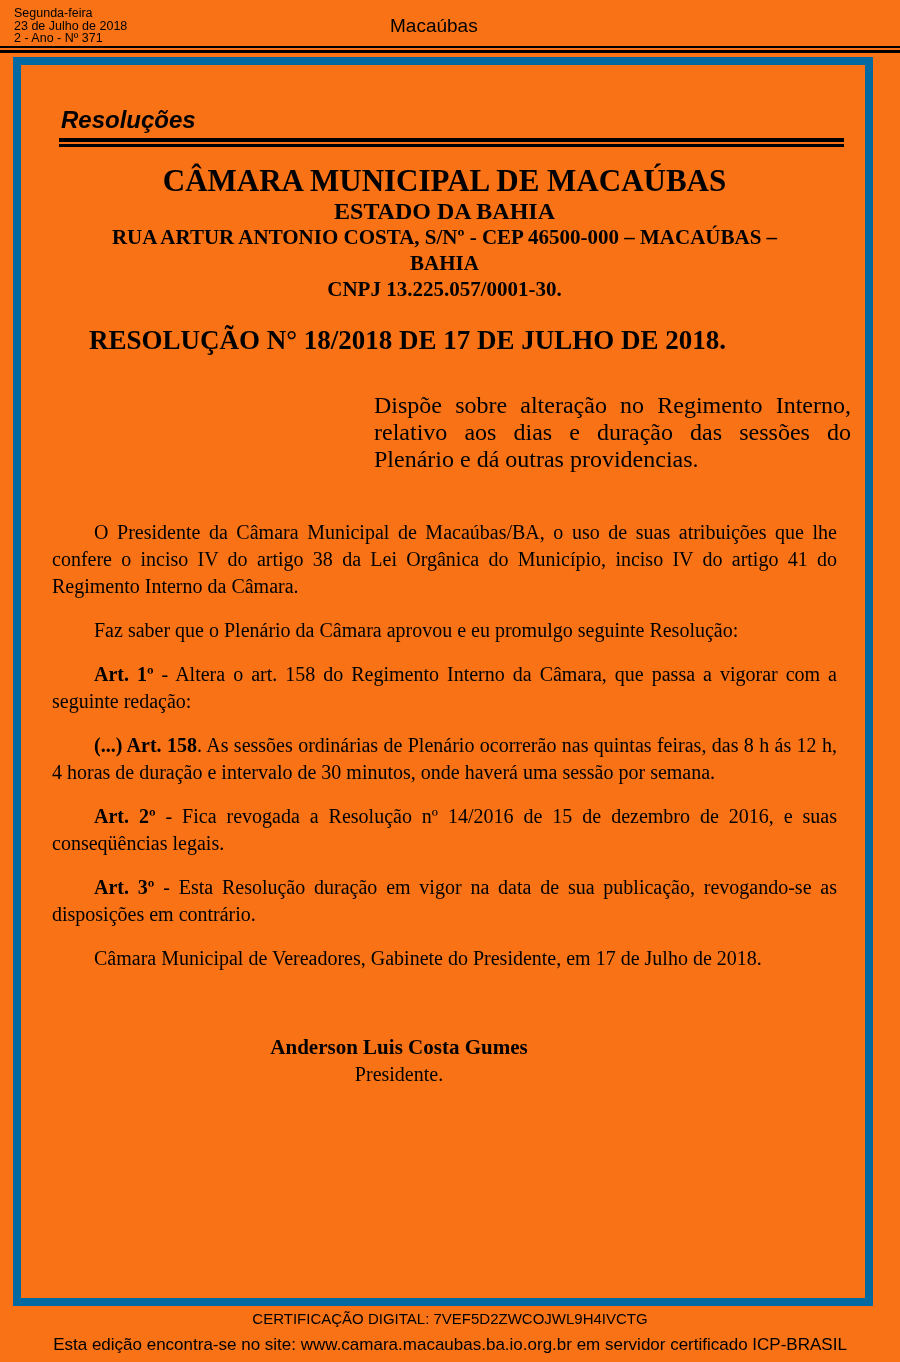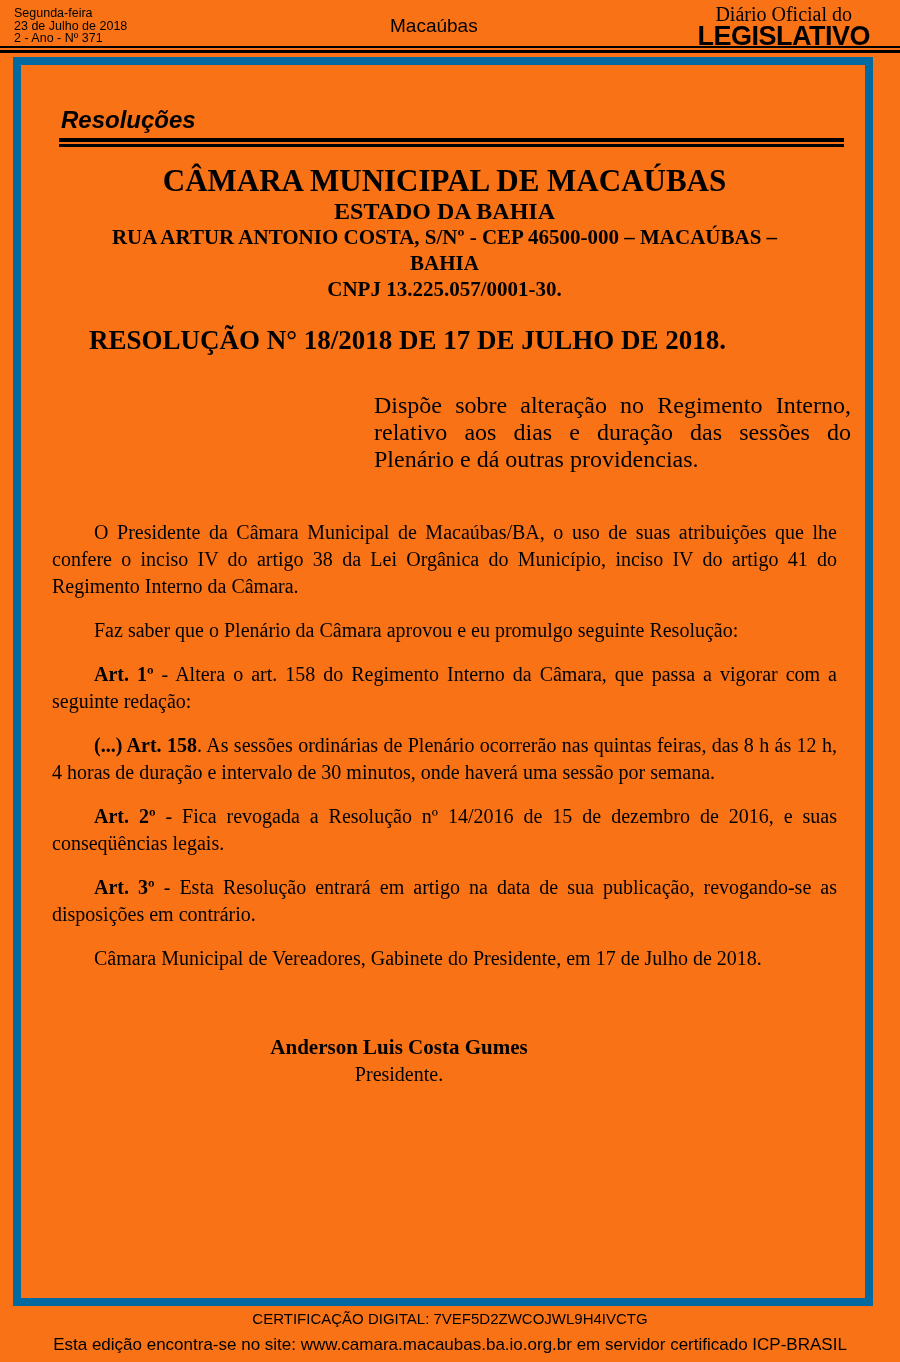--- a/index.html
+++ b/index.html
@@ -58,24 +58,20 @@
 <div class="page">
 
   <div class="hdr-left">
     <div>Segunda-feira</div>
     <div>23 de Julho de 2018</div>
     <div>2 - Ano  - Nº 371</div>
   </div>
 
   <div class="hdr-center">Macaúbas</div>
 
-  <div class="hdr-right">
-    <div class="gz-top">Diário Oficial do</div>
-    <div class="gz-name">LEGISLATIVO</div>
-  </div>
 
   <div class="hdr-rule"></div>
 
   <div class="frame">
 
     <div class="section-title">Resoluções</div>
     <div class="section-rule"></div>
 
     <div class="org-block">
       <div class="org-name">CÂMARA MUNICIPAL DE MACAÚBAS</div>
@@ -91,21 +87,21 @@
     <p class="body-par first"><b></b><span>O Presidente da Câmara Municipal de Macaúbas/BA, o uso de suas atribuições que lhe confere o inciso IV do artigo 38 da Lei Orgânica do Município, inciso IV do artigo 41 do Regimento Interno da Câmara.</span></p>
 
     <p class="body-par"><b></b><span>Faz saber que o Plenário da Câmara aprovou e eu promulgo seguinte Resolução:</span></p>
 
     <p class="body-par"><b>Art. 1º</b><span> - Altera o art. 158 do Regimento Interno da Câmara, que passa a vigorar com a seguinte redação:</span></p>
 
     <p class="body-par"><b>(...) Art. 158</b><span>. As sessões ordinárias de Plenário ocorrerão nas quintas feiras, das 8 h ás 12 h, 4 horas de duração e intervalo de 30 minutos, onde haverá uma sessão por semana.</span></p>
 
     <p class="body-par"><b>Art. 2º</b><span> - Fica revogada a Resolução nº 14/2016 de 15 de dezembro de 2016, e suas conseqüências legais.</span></p>
 
-    <p class="body-par"><b>Art. 3º</b><span> - Esta Resolução entrará em artigo na data de sua publicação, revogando-se as disposições em contrário.</span></p>
+    <p class="body-par"><b>Art. 3º</b><span> - Esta Resolução duração em vigor na data de sua publicação, revogando-se as disposições em contrário.</span></p>
 
     <p class="body-par"><b></b><span>Câmara Municipal de Vereadores, Gabinete do Presidente, em 17 de Julho de 2018.</span></p>
 
     <div class="signature">
       <div class="sig-name">Anderson Luis Costa Gumes</div>
       <div class="sig-role">Presidente.</div>
     </div>
 
   </div>
 

